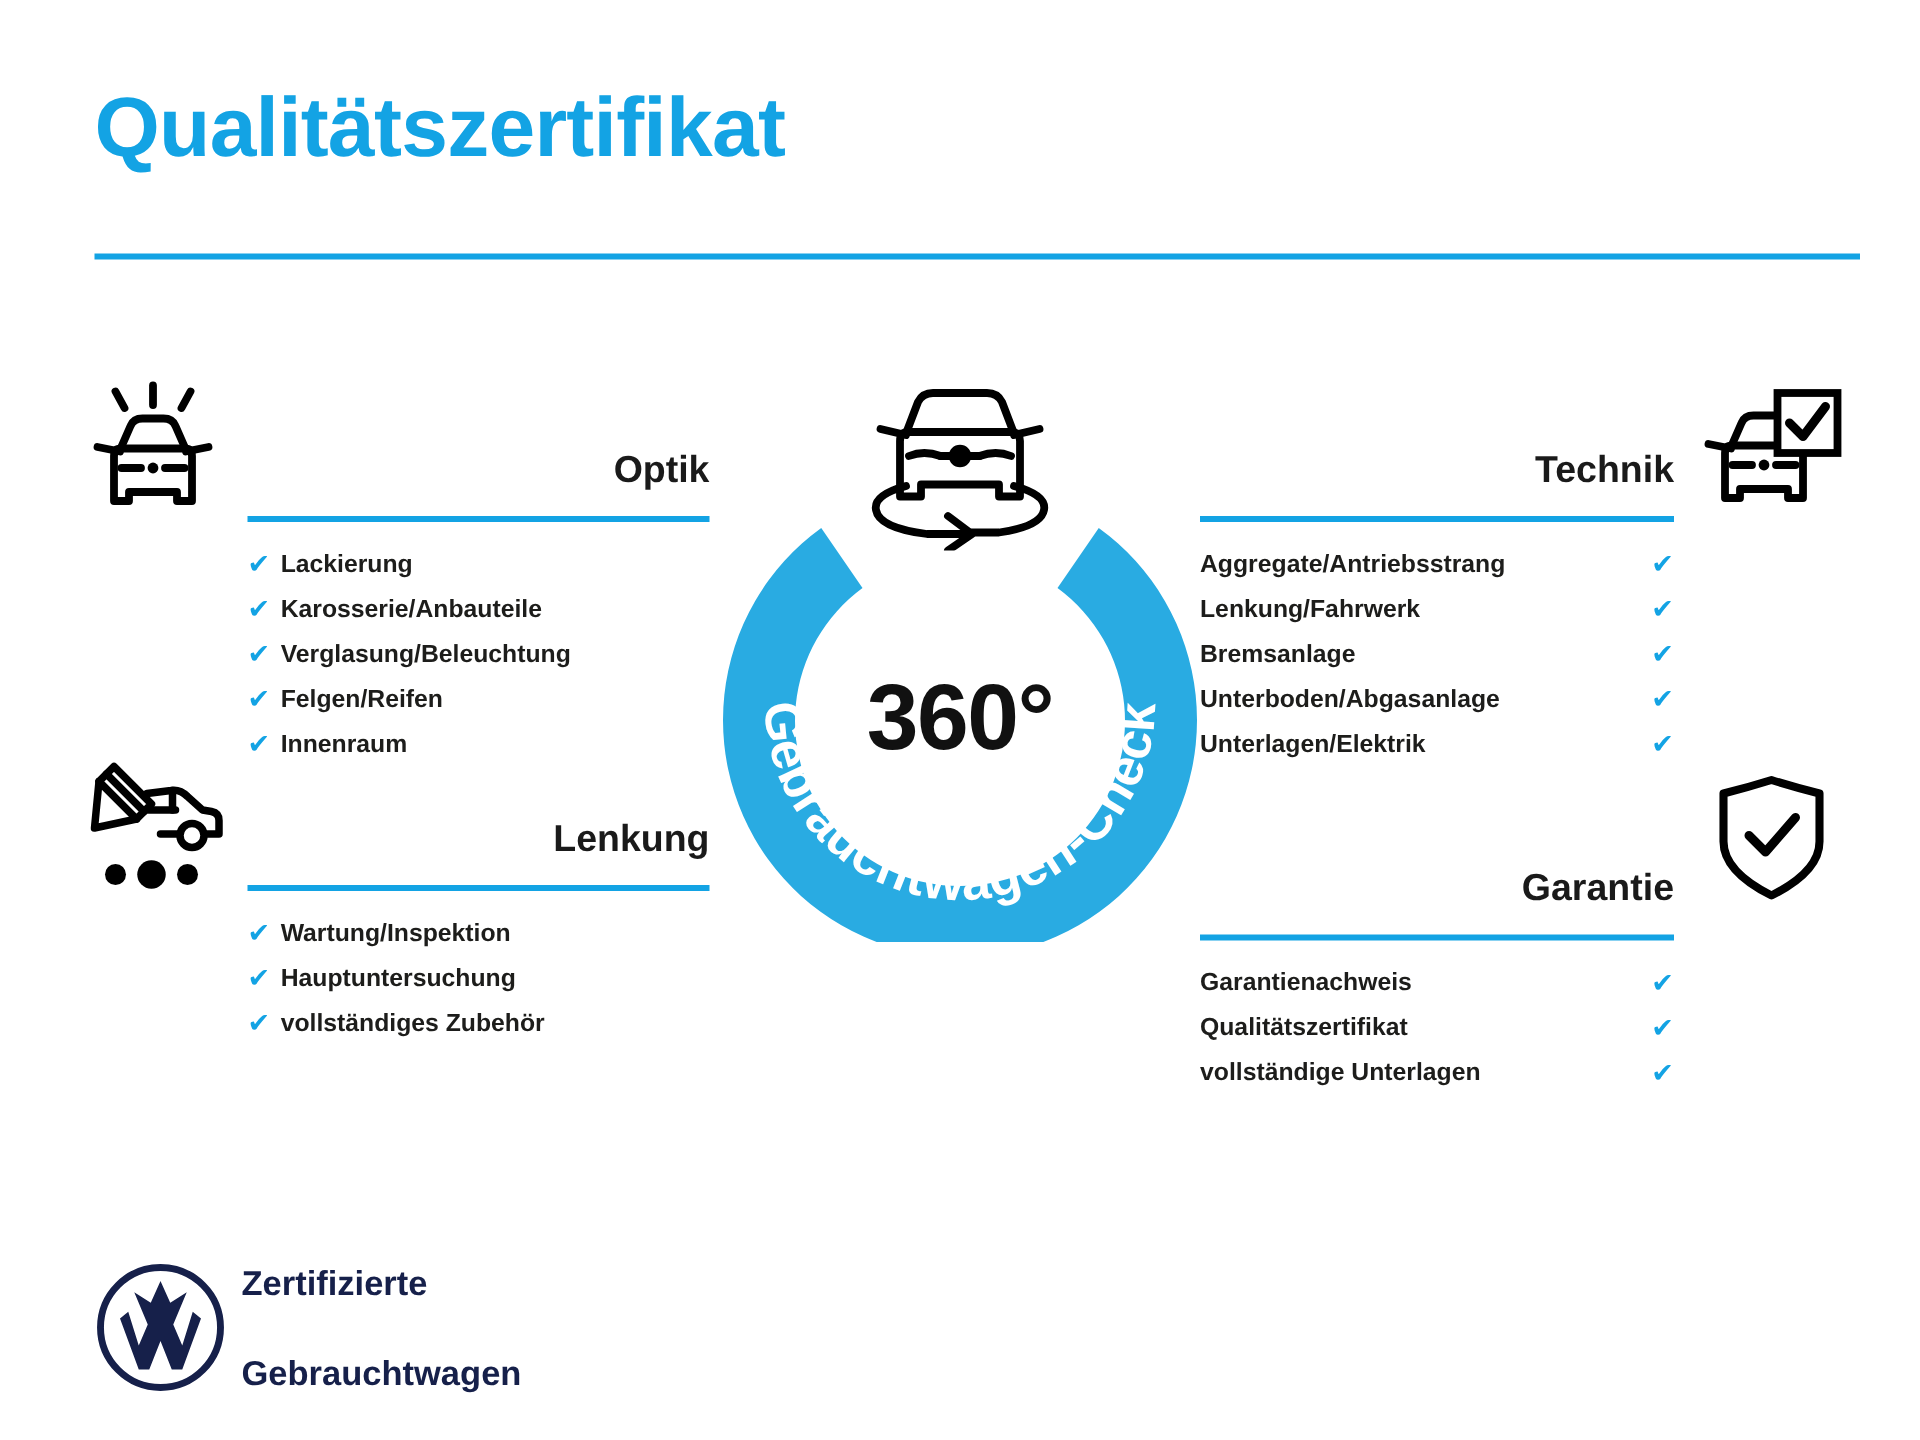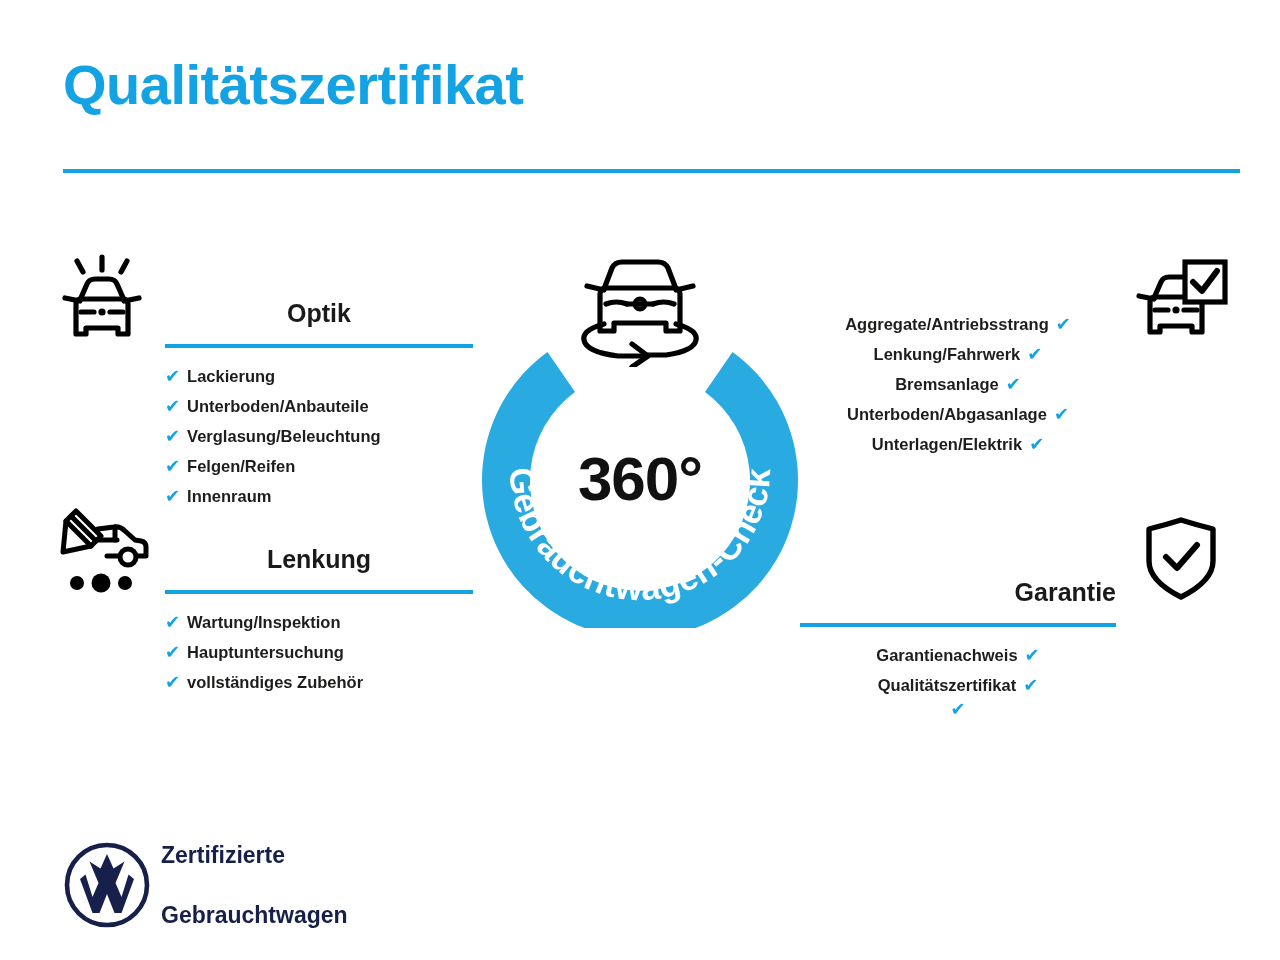--- a/index.html
+++ b/index.html
@@ -80,26 +80,26 @@
   }
   .check {
     color: #13a3e4;
     font-size: 18px;
     font-weight: bold;
     line-height: 1;
     flex: 0 0 auto;
   }
 
   
-  .col-left .sec-title { text-align: center; }
+  .col-left .sec-title { text-align: right; }
   .col-left .sec-list li { justify-content: flex-start; }
 
   
   .col-right .sec-title { text-align: right; }
-  .col-right .sec-list li { justify-content: center; }
+  .col-right .sec-list li { justify-content: space-between; }
 
   
   #section-optik   { left: 165px; top: 296px;  width: 308px; }
   #section-wartung { left: 165px; top: 542px;  width: 308px; }
   #section-technik { left: 800px; top: 296px;  width: 316px; }
   #section-garantie{ left: 800px; top: 543px;  width: 316px; margin-top: 32px; }
 
   
   .sec-icon {
     position: absolute;
@@ -286,21 +286,21 @@
     <div class="sec-title">Optik</div>
     <div class="sec-rule"></div>
   </div>
   <ul class="sec-list">
     <li>
         <span class="check">✔</span>
         <span>Lackierung</span>
       </li>
     <li>
         <span class="check">✔</span>
-        <span>Unterboden/Anbauteile</span>
+        <span>Karosserie/Anbauteile</span>
       </li>
     <li>
         <span class="check">✔</span>
         <span>Verglasung/Beleuchtung</span>
       </li>
     <li>
         <span class="check">✔</span>
         <span>Felgen/Reifen</span>
       </li>
     <li>
@@ -325,20 +325,24 @@
         <span>Hauptuntersuchung</span>
       </li>
     <li>
         <span class="check">✔</span>
         <span>vollständiges Zubehör</span>
       </li>
   </ul>
 </div>
 
 <div class="section col-right" id="section-technik">
+  <div class="sec-head">
+    <div class="sec-title">Technik</div>
+    <div class="sec-rule"></div>
+  </div>
   <ul class="sec-list">
     <li>
         <span>Aggregate/Antriebsstrang</span>
         <span class="check">✔</span>
       </li>
     <li>
         <span>Lenkung/Fahrwerk</span>
         <span class="check">✔</span>
       </li>
     <li>
@@ -364,20 +368,21 @@
   <ul class="sec-list">
     <li>
         <span>Garantienachweis</span>
         <span class="check">✔</span>
       </li>
     <li>
         <span>Qualitätszertifikat</span>
         <span class="check">✔</span>
       </li>
     <li>
+        <span>vollständige Unterlagen</span>
         <span class="check">✔</span>
       </li>
   </ul>
 </div>
 
 <div id="footer-logo">
   <svg width="88" height="88" viewBox="0 0 88 88" xmlns="http://www.w3.org/2000/svg">
     <circle cx="44" cy="44" r="40" fill="none" stroke="#16204a" stroke-width="4.6"></circle>
     <path d="M44 13
              L50.5 27.5

